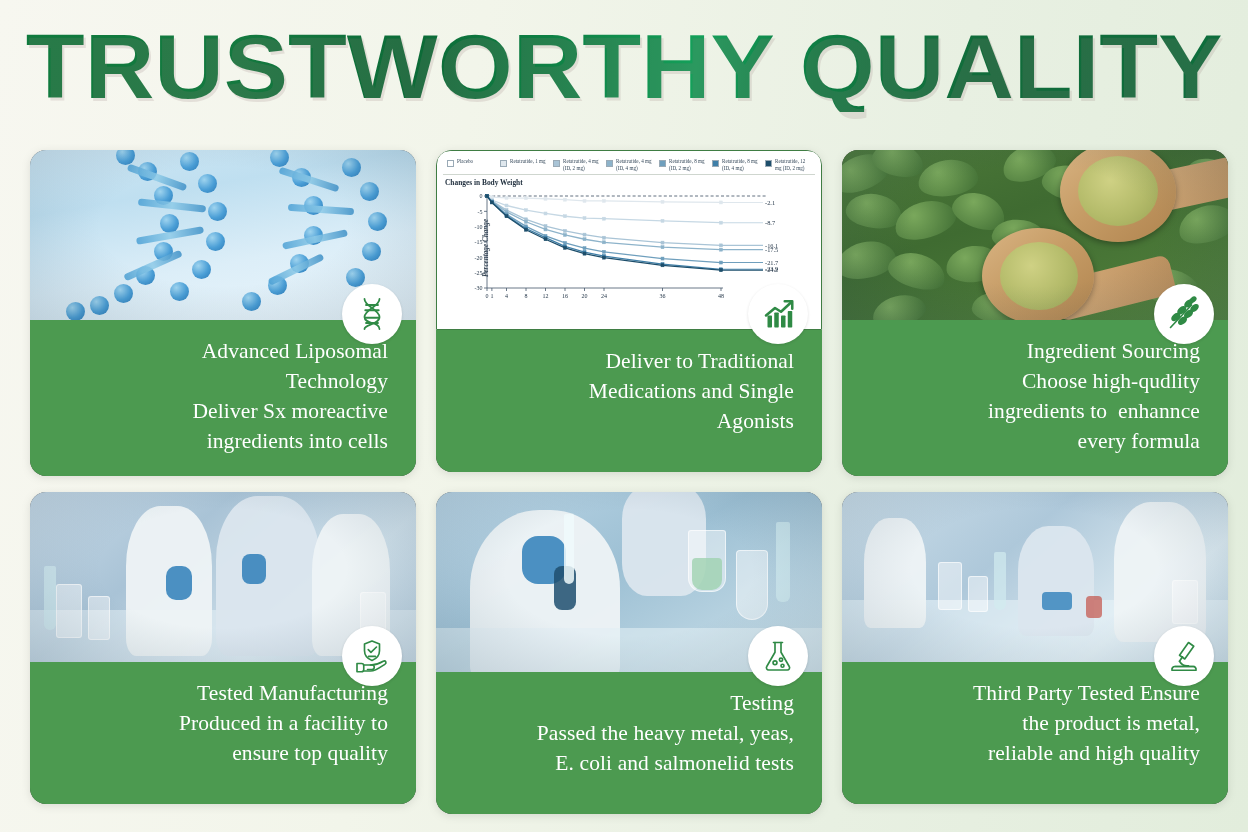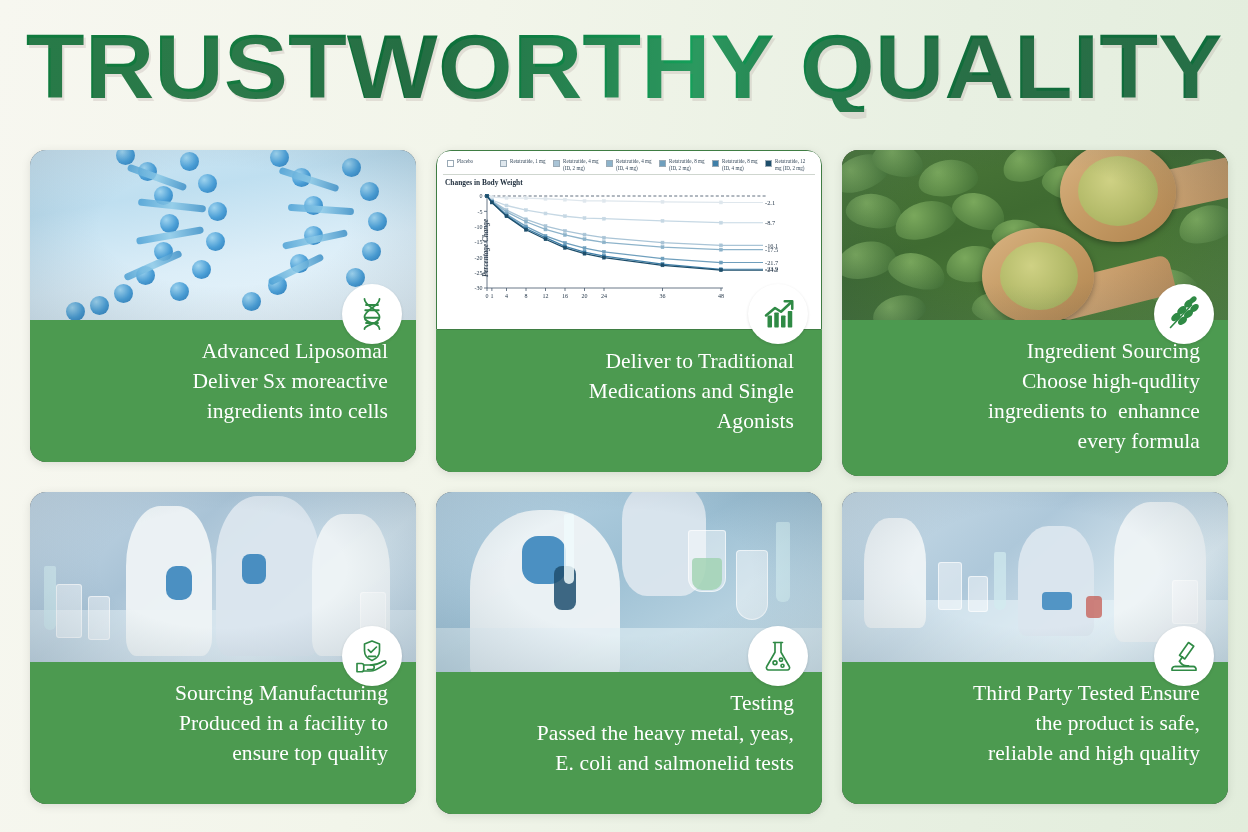--- a/index.html
+++ b/index.html
@@ -225,20 +225,21 @@
           <div class="rung" style="left:92px;top:112px;width:62px;transform:rotate(-24deg)"></div>
           <div class="rung" style="left:248px;top:26px;width:62px;transform:rotate(18deg)"></div>
           <div class="rung" style="left:258px;top:56px;width:66px;transform:rotate(4deg)"></div>
           <div class="rung" style="left:252px;top:86px;width:66px;transform:rotate(-12deg)"></div>
           <div class="rung" style="left:236px;top:116px;width:60px;transform:rotate(-26deg)"></div>
         </div>
         <div class="vignette"></div>
       </div>
       <div class="caption">
         <span class="line">Advanced Liposomal</span>
+        <span class="line">Technology</span>
         <span class="line">Deliver Sx moreactive</span>
         <span class="line">ingredients into cells</span>
       </div>
     </div>
     <div class="badge" style="top:146px">
       <span>
         <svg viewBox="0 0 48 48" fill="none" stroke="#2f8a45" stroke-width="2.4" stroke-linecap="round">
           <path d="M14 4c0 10 20 14 20 24S14 38 14 44"></path>
           <path d="M34 4c0 10-20 14-20 24s20 6 20 16"></path>
           <path d="M16 12h16M15 19h18M15 29h18M16 36h16"></path>
@@ -505,21 +506,21 @@
         <div class="figure" style="left:282px;top:22px;width:78px;height:142px"></div>
         <div class="blue-obj" style="left:136px;top:74px;width:26px;height:34px;border-radius:10px"></div>
         <div class="blue-obj" style="left:212px;top:62px;width:24px;height:30px;border-radius:8px"></div>
         <div class="glass" style="left:26px;top:92px;width:26px;height:54px"></div>
         <div class="glass" style="left:58px;top:104px;width:22px;height:44px"></div>
         <div class="tube" style="left:14px;top:74px;width:12px;height:64px"></div>
         <div class="glass" style="left:330px;top:100px;width:26px;height:48px"></div>
         <div class="vignette"></div>
       </div>
       <div class="caption">
-        <span class="line">Sourcing Manufacturing</span>
+        <span class="line">Tested Manufacturing</span>
         <span class="line">Produced in a facility to</span>
         <span class="line">ensure top quality</span>
       </div>
     </div>
     <div class="badge" style="top:146px">
       <svg viewBox="0 0 48 48" fill="none" stroke="#2f8a45" stroke-width="2.2" stroke-linejoin="round" stroke-linecap="round">
         <path d="M24 4 L34 8 v9c0 7-5 11-10 13-5-2-10-6-10-13V8z"></path>
         <path d="M19 15.5 l3.6 3.6 L30 12"></path>
         <path d="M19.5 24.5 h9"></path>
         <path d="M4 34 h6 a3 3 0 0 1 3 3 v5 a3 3 0 0 1-3 3 H4z"></path>
@@ -571,21 +572,21 @@
         <div class="glass" style="left:96px;top:70px;width:24px;height:48px"></div>
         <div class="glass" style="left:126px;top:84px;width:20px;height:36px"></div>
         <div class="tube" style="left:152px;top:60px;width:12px;height:58px"></div>
         <div class="blue-obj" style="left:200px;top:100px;width:30px;height:18px;border-radius:4px;background:#3a86bd"></div>
         <div class="blue-obj" style="left:244px;top:104px;width:16px;height:22px;border-radius:4px;background:#c0392b;opacity:.6"></div>
         <div class="glass" style="left:330px;top:88px;width:26px;height:44px"></div>
         <div class="vignette"></div>
       </div>
       <div class="caption">
         <span class="line">Third Party Tested Ensure</span>
-        <span class="line">the product is safe,</span>
+        <span class="line">the product is metal,</span>
         <span class="line">reliable and high quality</span>
       </div>
     </div>
     <div class="badge" style="top:146px">
       <svg viewBox="0 0 48 48" fill="none" stroke="#2f8a45" stroke-width="2.2" stroke-linejoin="round" stroke-linecap="round">
         <path d="M30 6 l7 5 -12 17 -7 -5z"></path>
         <path d="M22 25 l-4 6"></path>
         <path d="M18 31 a12 12 0 0 0 12 6"></path>
         <path d="M12 38 h26"></path>
         <path d="M8 43 h32 a4 4 0 0 0 -4 -5 H12 a4 4 0 0 0 -4 5z"></path>

